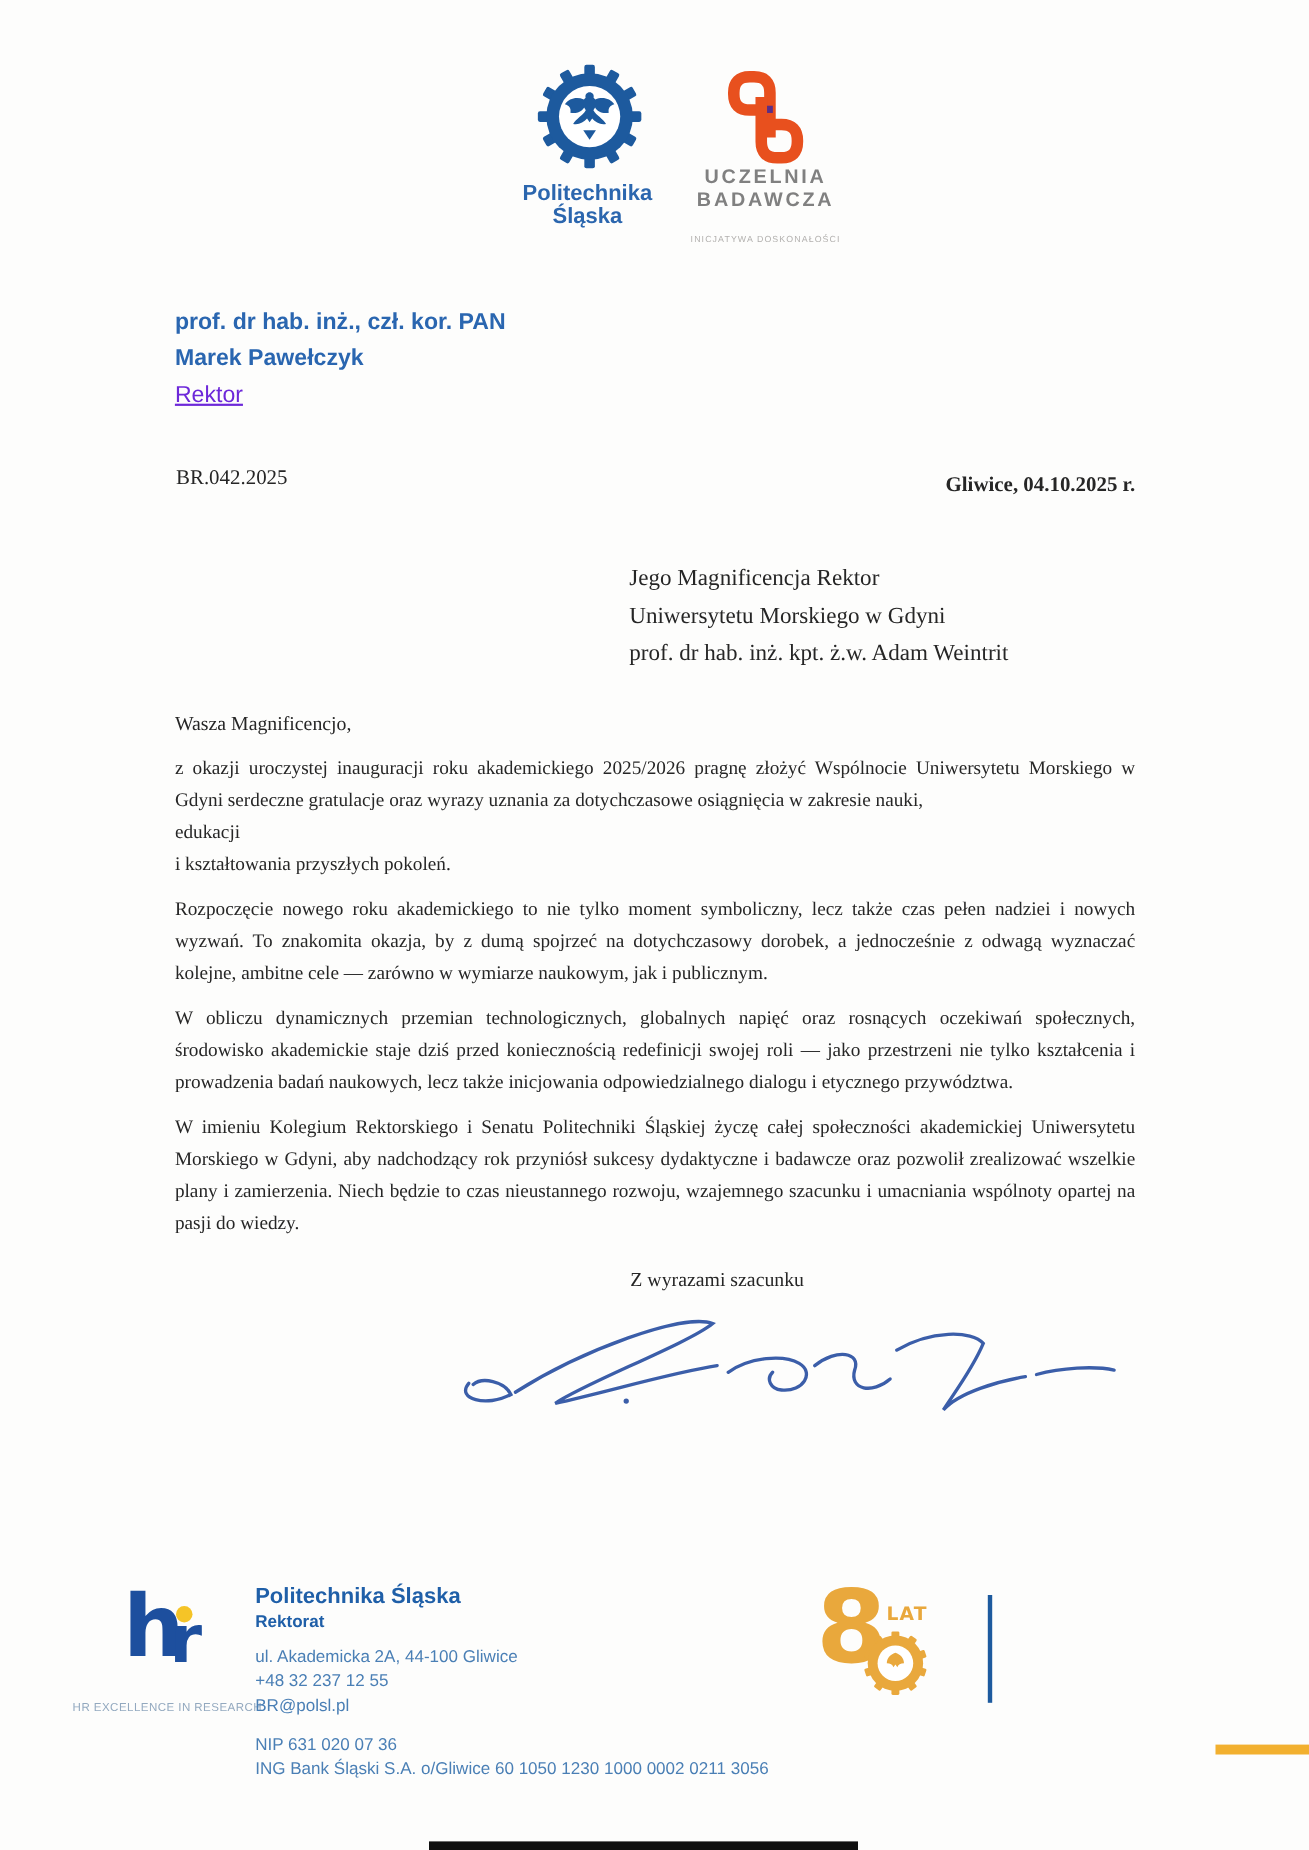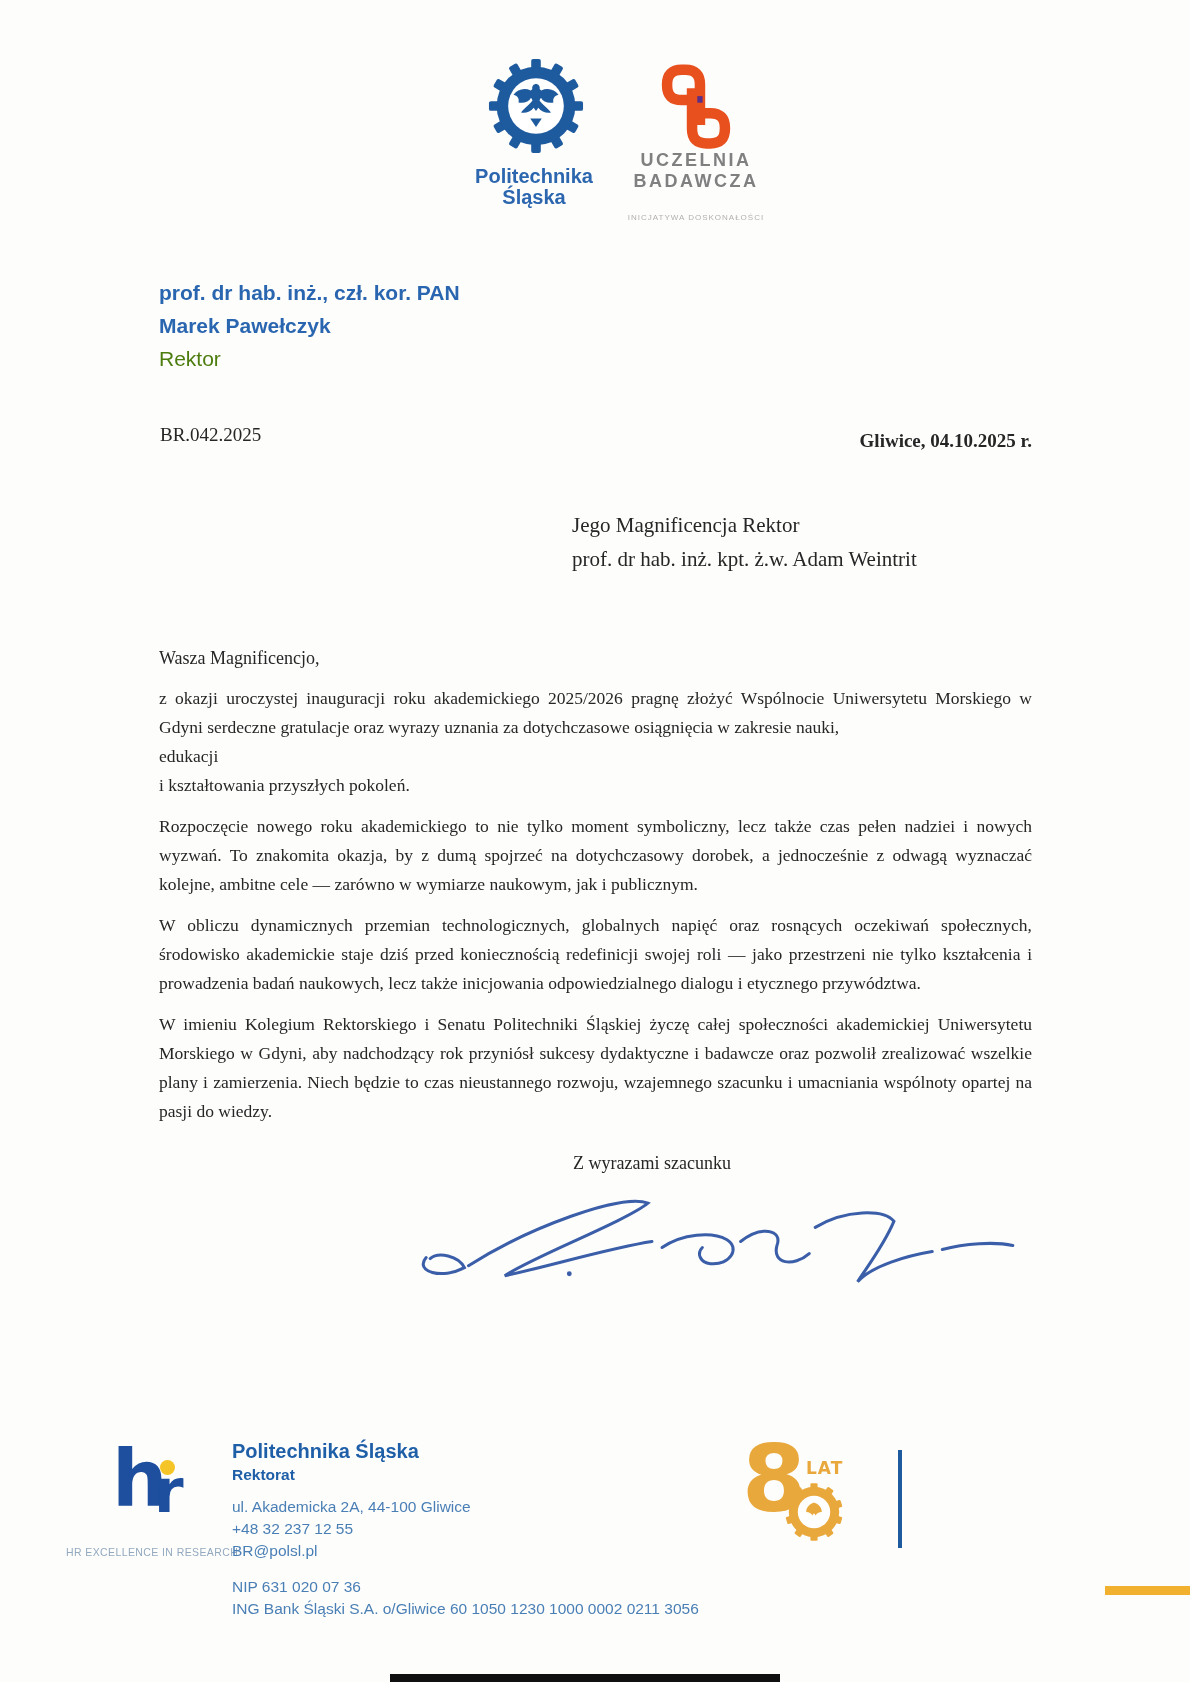--- a/index.html
+++ b/index.html
@@ -30,21 +30,21 @@
   .badawcza-sub {
     margin-top: 15px; font-weight: 400; font-size: 8px;
     letter-spacing: 1px; color: #b2b0ae;
   }
   
   .sender {
     position: absolute; left: 159px; top: 276px;
     font-family: "Liberation Sans", sans-serif;
     font-size: 21px; line-height: 33px; font-weight: 700; color: #2a66b0;
   }
-  .sender .role { font-weight: 400; color: #4d7c0f; }
+  .sender .role { font-weight: 400; color: #6d28d9; text-decoration: underline; }
   
   .reference { position: absolute; left: 160px; top: 424px; font-size: 19px; }
   .dateline  { position: absolute; right: 158px; top: 430px; font-size: 19px; font-weight: bold; }
   
   .recipient {
     position: absolute; left: 572px; top: 508px;
     font-size: 21px; line-height: 34px;
   }
   
   .salutation { position: absolute; left: 159px; top: 648px; font-size: 18px; text-align: right; }
@@ -145,20 +145,21 @@
     <div>prof. dr hab. inż., czł. kor. PAN</div>
     <div>Marek Pawełczyk</div>
     <div class="role">Rektor</div>
   </div>
 
   <div class="reference">BR.042.2025</div>
   <div class="dateline">Gliwice, 04.10.2025 r.</div>
 
   <div class="recipient">
     <div>Jego Magnificencja Rektor</div>
+    <div>Uniwersytetu Morskiego w Gdyni</div>
     <div>prof. dr hab. inż. kpt. ż.w. Adam Weintrit</div>
   </div>
 
   <div class="salutation">Wasza Magnificencjo,</div>
 
   <div class="body-text">
     <p>z okazji uroczystej inauguracji roku akademickiego 2025/2026 pragnę złożyć Wspólnocie Uniwersytetu Morskiego w Gdyni serdeczne gratulacje oraz wyrazy uznania za dotychczasowe osiągnięcia w zakresie nauki,
 edukacji
 i kształtowania przyszłych pokoleń.</p>
     <p>Rozpoczęcie nowego roku akademickiego to nie tylko moment symboliczny, lecz także czas pełen nadziei i nowych wyzwań. To znakomita okazja, by z dumą spojrzeć na dotychczasowy dorobek, a jednocześnie z odwagą wyznaczać kolejne, ambitne cele — zarówno w wymiarze naukowym, jak i publicznym.</p>

